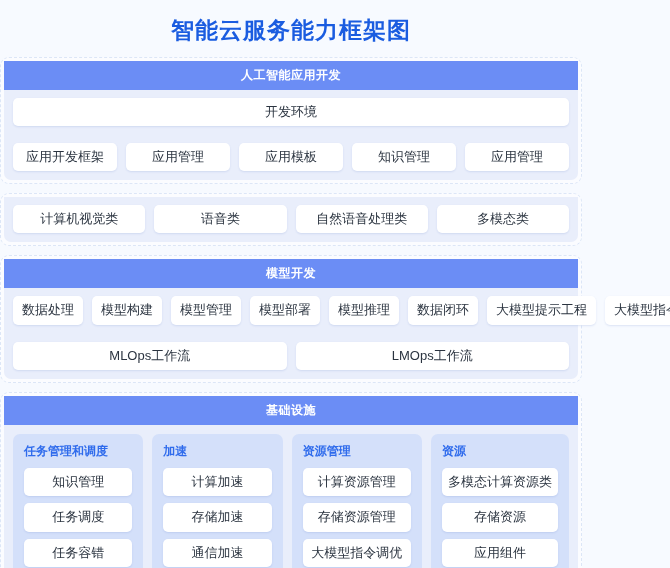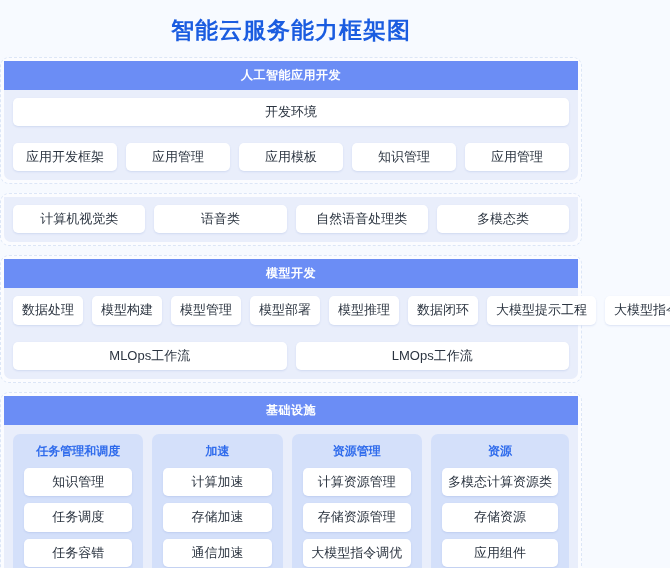--- a/index.html
+++ b/index.html
@@ -97,21 +97,21 @@
   .infra-panel {
     flex: 1 1 0;
     background: #d4e0fa;
     border-radius: 7px;
     padding: 9px 11px 12px 11px;
     display: flex;
     flex-direction: column;
   }
 
   .infra-panel-title {
-    text-align: center;
+    text-align: left;
     color: #2f6bec;
     font-size: 12px;
     font-weight: bold;
     margin-bottom: 8px;
   }
 
   .infra-panel .chip + .chip { margin-top: 7px; }
 </style>
 </head>
 <body>

